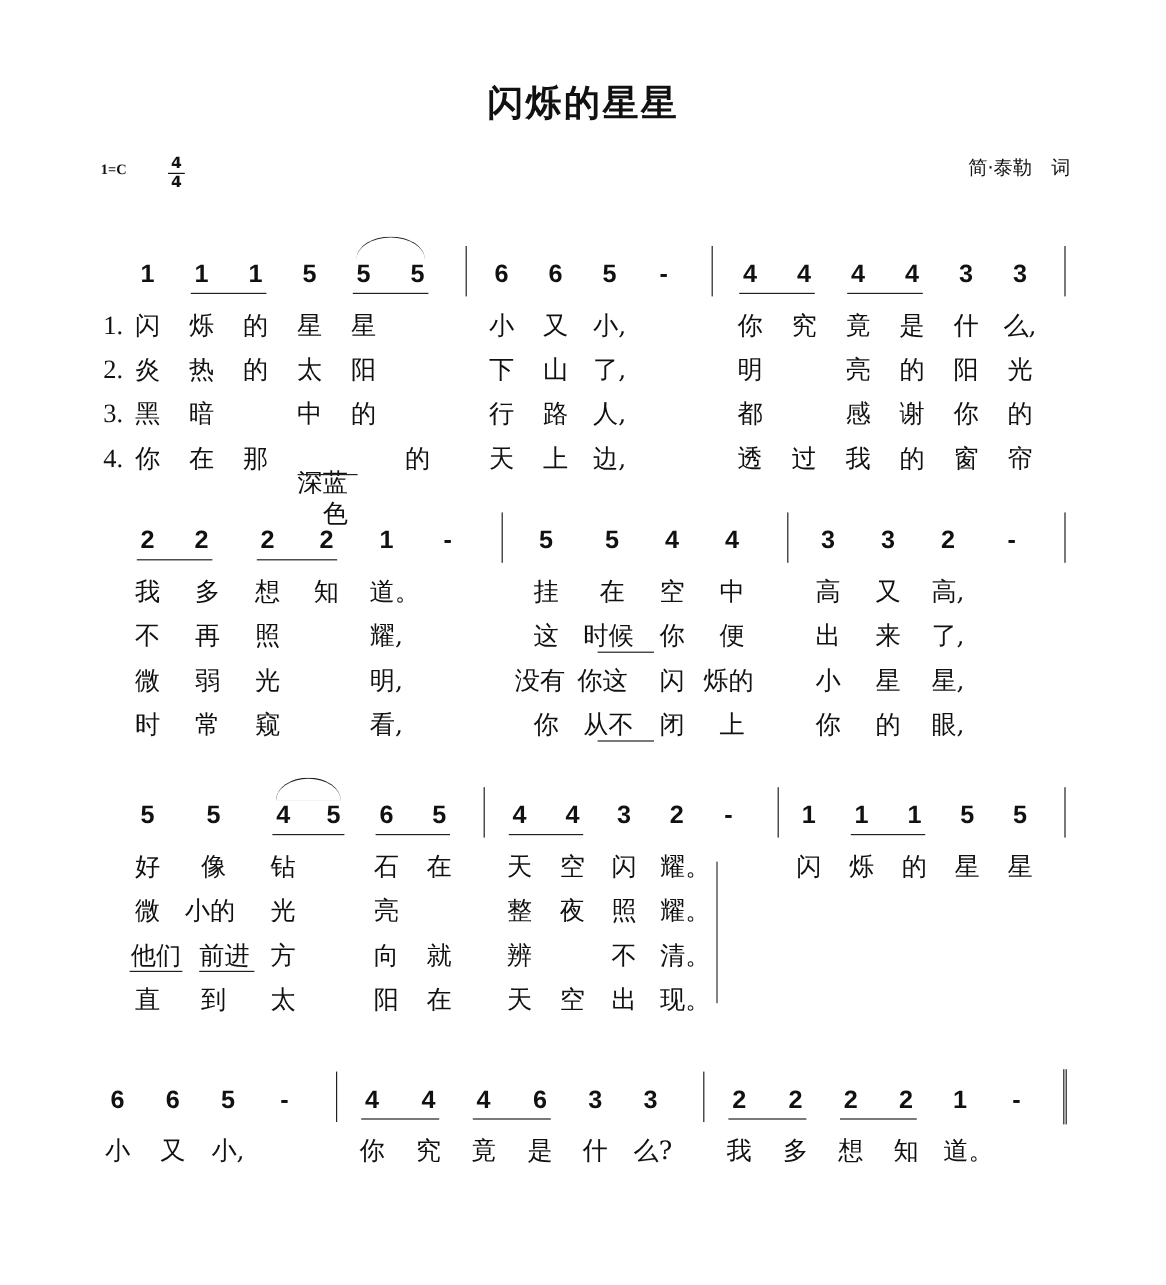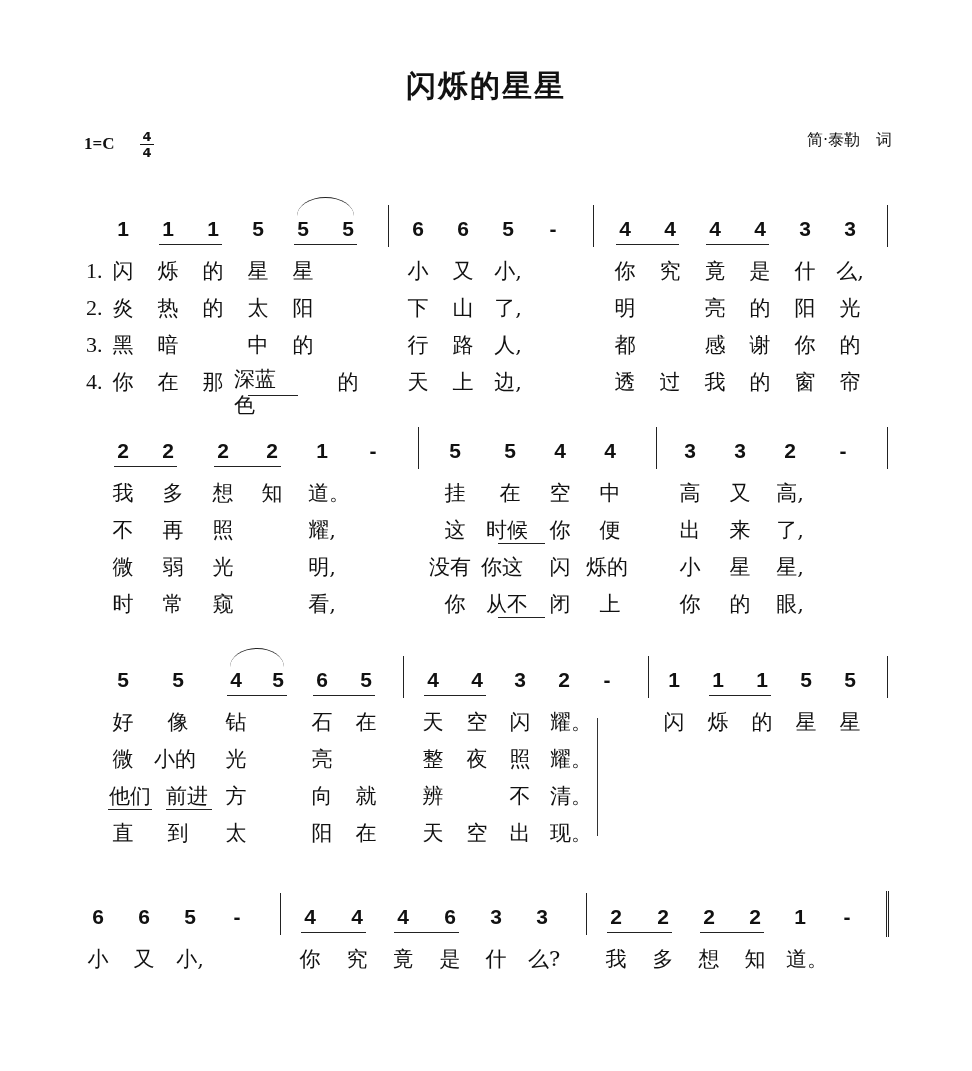--- a/index.html
+++ b/index.html
@@ -1,19 +1,19 @@
 <!DOCTYPE html>
 <html><head>
   <meta charset="utf-8">
   <style>
     html, body { margin: 0; padding: 0; background: #ffffff; }
     body { width: 972px; height: 1071px; position: relative; overflow: hidden; color: #111; }
     .page { position: absolute; left: 0; top: 0; width: 972px; height: 862px; background: #fff; }
     .title { position: absolute; left: 0; width: 972px; top: 66px; text-align: center; font-family: "DejaVu Sans", sans-serif; font-size: 30px; font-weight: bold; letter-spacing: 2px; }
-    .key { position: absolute; left: 84px; top: 134px; font-family: "Liberation Serif", serif; font-size: 17px; font-weight: bold; }
+    .key { position: absolute; left: 84px; top: 134px; font-family: "Liberation Serif", serif; font-size: 12px; font-weight: bold; }
     .timesig { position: absolute; left: 140px; top: 130px; width: 14px; font-family: "DejaVu Sans", sans-serif; font-size: 13px; font-weight: bold; text-align: center; line-height: 13px; }
     .timesig .num { display: block; border-bottom: 1.5px solid #111; padding-bottom: 1px; }
     .timesig .den { display: block; padding-top: 1px; }
     .author { position: absolute; right: 80px; top: 130px; font-family: "DejaVu Sans", sans-serif; font-size: 16px; }
     .note { position: absolute; width: 24px; margin-left: -12px; text-align: center; font-family: "Liberation Sans", sans-serif; font-weight: bold; font-size: 21px; line-height: 24px; }
     .beam { position: absolute; height: 0; border-top: 1.5px solid #222; }
     .bar { position: absolute; width: 0; border-left: 1.8px solid #222; }
     .bar.final { border-left: 3px double #222; width: 2px; }
     .slur { position: absolute; height: 18px; border-top: 1.5px solid #222; border-radius: 50% 50% 0 0 / 100% 100% 0 0; }
     .lyr { position: absolute; width: 28px; margin-left: -14px; text-align: center; font-family: "DejaVu Serif", serif; font-size: 21px; line-height: 26px; }
@@ -98,21 +98,21 @@
       <div class="lyr" style="left: 463px; top: 332px;">路</div>
       <div class="lyr" style="left: 508px; top: 332px;">人,</div>
       <div class="lyr" style="left: 625px; top: 332px;">都</div>
       <div class="lyr" style="left: 715px; top: 332px;">感</div>
       <div class="lyr" style="left: 760px; top: 332px;">谢</div>
       <div class="lyr" style="left: 805px; top: 332px;">你</div>
       <div class="lyr" style="left: 850px; top: 332px;">的</div>
       <div class="lyr" style="left: 123px; top: 369px;">你</div>
       <div class="lyr" style="left: 168px; top: 369px;">在</div>
       <div class="lyr" style="left: 213px; top: 369px;">那</div>
-      <div class="lyr wide" style="left: 248px; top: 366px;">深蓝色</div>
+      <div class="lyr wide" style="left: 248px; top: 389px; text-align: right;">深蓝色</div>
       <div class="lyr" style="left: 348px; top: 369px;">的</div>
       <div class="lyr" style="left: 418px; top: 369px;">天</div>
       <div class="lyr" style="left: 463px; top: 369px;">上</div>
       <div class="lyr" style="left: 508px; top: 369px;">边,</div>
       <div class="lyr" style="left: 625px; top: 369px;">透</div>
       <div class="lyr" style="left: 670px; top: 369px;">过</div>
       <div class="lyr" style="left: 715px; top: 369px;">我</div>
       <div class="lyr" style="left: 760px; top: 369px;">的</div>
       <div class="lyr" style="left: 805px; top: 369px;">窗</div>
       <div class="lyr" style="left: 850px; top: 369px;">帘</div>

